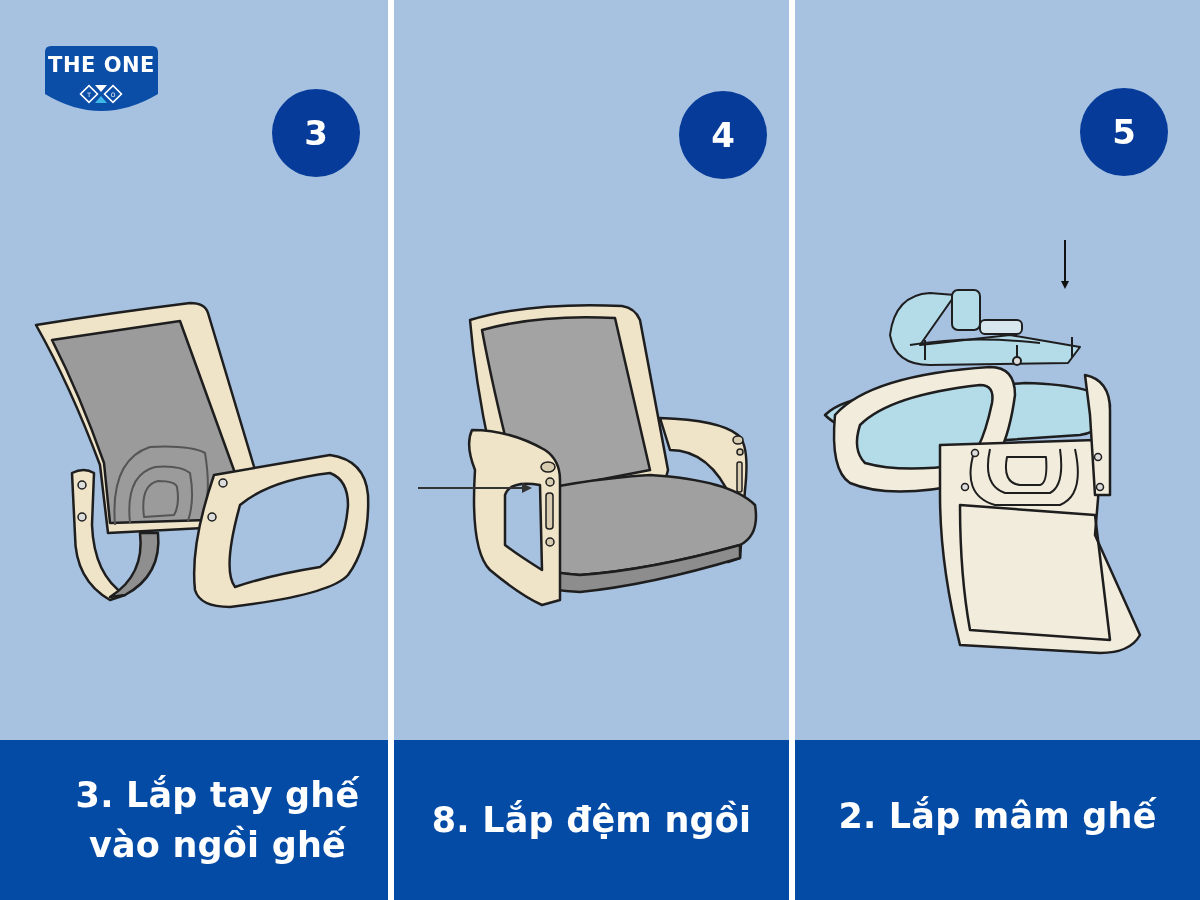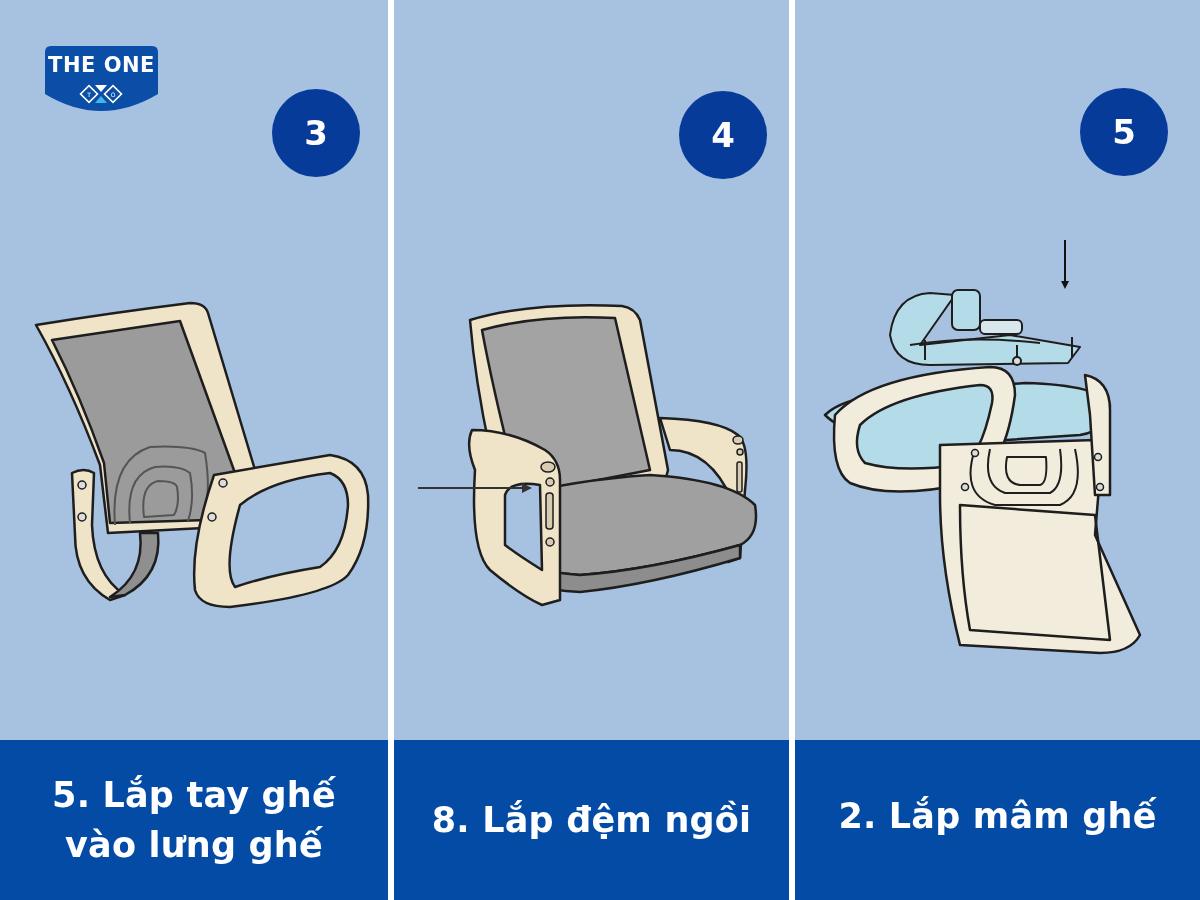--- a/index.html
+++ b/index.html
@@ -1,18 +1,18 @@
 <!DOCTYPE html>
 <html><head>
 <meta charset="utf-8">
 <style>
   html, body { margin:0; padding:0; }
   body { width:1200px; height:900px; overflow:hidden; background:#ffffff; font-family:"DejaVu Sans", sans-serif; position:relative; }
   .panel { position:absolute; top:0; height:900px; background:#a7c1e1; overflow:hidden; }
-  .p1 { left:0; width:388px; }
+  .p1 { left:0; width:388px;padding-left:47px; }
   .p2 { left:394px; width:395px; }
   .p3 { left:795px; width:405px; }
   .divider { position:absolute; top:0; width:6px; height:900px; background:#ffffff; }
   .caption { position:absolute; left:0; right:0; top:740px; height:160px; background:#044ba6; display:flex; align-items:center; justify-content:center; }
   .caption-text { color:#ffffff; font-size:35px; font-weight:bold; text-align:center; line-height:50px; letter-spacing:0.2px; }
   .step-circle { position:absolute; width:88px; height:88px; border-radius:50%; background:#063b99; color:#fff; display:flex; align-items:center; justify-content:center; font-size:34px; font-weight:bold; }
   .illus { position:absolute; }
   .logo { position:absolute; left:45px; top:46px; width:113px; height:70px; }
   .logo-text { position:absolute; left:0; top:7px; width:113px; text-align:center; color:#fff; font-weight:bold; font-size:21px; letter-spacing:0.5px; }
 </style>
@@ -59,22 +59,22 @@
     <g fill="#dcdcdc" stroke="#1e1e1e" stroke-width="1.5">
       <circle cx="52" cy="190" r="4"></circle>
         <circle cx="52" cy="222" r="4"></circle>
       <circle cx="193" cy="188" r="4"></circle>
         <circle cx="182" cy="222" r="4"></circle>
     </g>
   </svg>
 
   <div class="caption">
     <div class="caption-text">
-      <div>5. Lắp tay ghế</div>
-      <div>vào lưng ghế</div>
+      <div>3. Lắp tay ghế</div>
+      <div>vào ngồi ghế</div>
     </div>
   </div>
 </div>
 
 <div class="divider" style="left:388px;"></div>
 
 <div class="panel p2">
   <div class="step-circle" style="left:285px; top:91px;">4</div>
 
   <svg class="illus" style="left:16px; top:300px;" width="360" height="310" viewBox="0 0 360 310">

